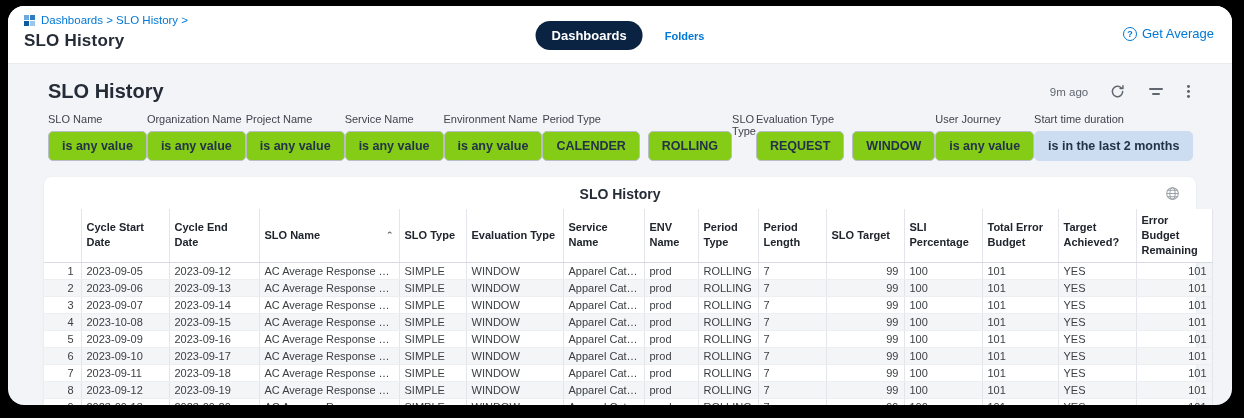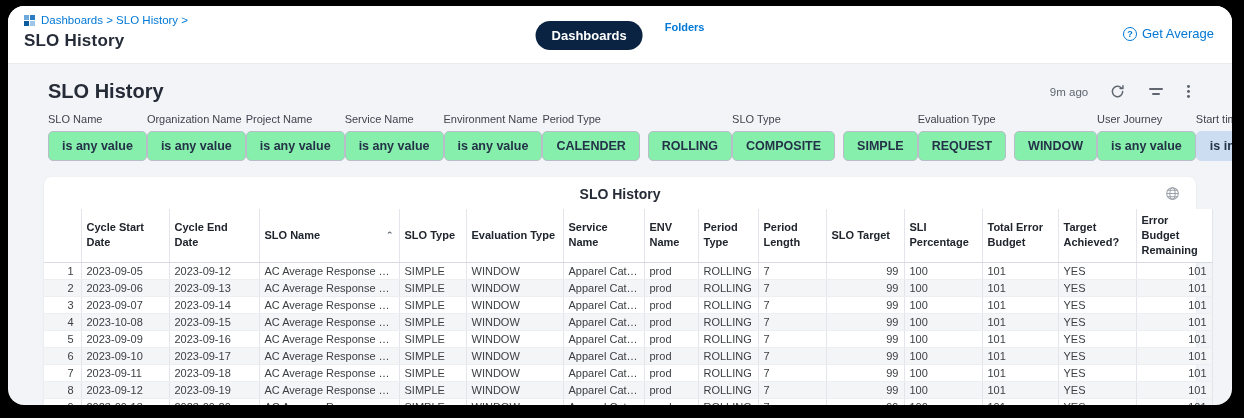--- a/index.html
+++ b/index.html
@@ -7,21 +7,21 @@
   .app { position:relative; margin:6px 12px 13px 8px; height:399px; border-radius:16px; overflow:hidden; background:#f2f4f7; }
 
   
   .topbar { position:relative; height:58px; background:#ffffff; border-bottom:1px solid #e9ebef; }
   .topbar-left { position:absolute; left:16px; top:8px; }
   .breadcrumb { display:flex; align-items:center; gap:6px; font-size:11.5px; color:#0278d5; cursor:pointer; }
   .bc-grid { display:grid; grid-template-columns:5px 5px; grid-template-rows:5px 5px; gap:1px; }
   .bc-grid span:nth-child(1){background:#6ea9de;} .bc-grid span:nth-child(2){background:#2b7cc4;}
   .bc-grid span:nth-child(3){background:#0b5c9e;} .bc-grid span:nth-child(4){background:#9dc6ea;}
   .page-title { margin-top:5px; font-size:17px; font-weight:bold; color:#252b37; letter-spacing:.2px; }
-  .topbar-tabs { position:absolute; left:50%; top:15px; transform:translateX(-50%); display:flex; align-items:flex-start; gap:22px; }
+  .topbar-tabs { position:absolute; left:50%; top:15px; transform:translateX(-50%); display:flex; align-items:center; gap:22px; }
   .tab-pill { border:none; background:#0a2342; color:#fff; font-size:13px; font-weight:bold; padding:7px 16px; border-radius:16px; cursor:pointer; font-family:inherit; }
   .tab-link { border:none; background:none; color:#0278d5; font-size:11px; font-weight:bold; cursor:pointer; font-family:inherit; }
   .topbar-right { position:absolute; right:18px; top:20px; }
   .get-started { display:flex; align-items:center; gap:5px; color:#0278d5; font-size:13px; cursor:pointer; text-decoration:none; }
   .q-circle { width:14px; height:14px; border:1.4px solid #0278d5; border-radius:50%; display:flex; align-items:center; justify-content:center; font-size:9px; font-weight:bold; color:#0278d5; }
 
   
   .bodyarea { padding:0 32px; }
   .section-head { display:flex; align-items:center; justify-content:space-between; padding:16px 8px 6px 8px; }
   .section-title { font-size:20px; font-weight:bold; color:#252b37; }
@@ -32,21 +32,21 @@
   .filter-lines i { display:block; height:1.8px; background:#5f6670; border-radius:1px; }
   .filter-lines i:nth-child(1){ width:14px; } .filter-lines i:nth-child(2){ width:8px; }
   .kebab { display:flex; flex-direction:column; gap:2.5px; }
   .kebab i { width:2.8px; height:2.8px; border-radius:50%; background:#5f6670; }
 
   
   .filters { display:flex; justify-content:space-between; align-items:flex-start; padding:4px 8px 0 8px; }
   .fgroup { display:flex; flex-direction:column; gap:6px; }
   .flabel { font-size:11px; color:#41434e; }
   .fbtns { display:flex; gap:8px; }
-  .fbtn { height:30px; padding:0 13px; background:#86efac; border:1px solid #b9bdc9; border-radius:5px; font-size:12.5px; font-weight:bold; color:#243247; cursor:pointer; font-family:inherit; white-space:nowrap; }
+  .fbtn { height:30px; padding:0 13px; background:#84cc16; border:1px solid #b9bdc9; border-radius:5px; font-size:12.5px; font-weight:bold; color:#243247; cursor:pointer; font-family:inherit; white-space:nowrap; }
   .fbtn.active { background:#cdddf1; border-color:#cdddf1; }
 
   
   .panel { position:relative; margin:16px 4px 0 4px; background:#fff; border-radius:8px 8px 0 0; box-shadow:0 1px 3px rgba(30,40,60,.08); min-height:252px; }
   .panel-head { position:relative; text-align:center; padding:8px 0 6px 0; }
   .panel-title { font-size:14px; font-weight:bold; color:#252b37; }
   .globe-btn { position:absolute; right:14px; top:7px; }
 
   table { width:100%; border-collapse:collapse; table-layout:fixed; }
   th { font-size:11px; font-weight:bold; color:#20252d; text-align:left; vertical-align:middle; padding:4px 5px; height:42px; line-height:1.35; border-bottom:1px solid #d7dade; border-left:1px solid #e3e5ea; background:#fff; }
@@ -150,24 +150,20 @@
         </div>
         <div class="fgroup">
           <div class="flabel">Period Type</div>
           <div class="fbtns">
             <button class="fbtn">CALENDER</button>
             <button class="fbtn">ROLLING</button>
           </div>
         </div>
         <div class="fgroup">
           <div class="flabel">SLO Type</div>
-          <div class="fbtns">
-            <button class="fbtn">COMPOSITE</button>
-            <button class="fbtn">SIMPLE</button>
-          </div>
         </div>
         <div class="fgroup">
           <div class="flabel">Evaluation Type</div>
           <div class="fbtns">
             <button class="fbtn">REQUEST</button>
             <button class="fbtn">WINDOW</button>
           </div>
         </div>
         <div class="fgroup">
           <div class="flabel">User Journey</div>

